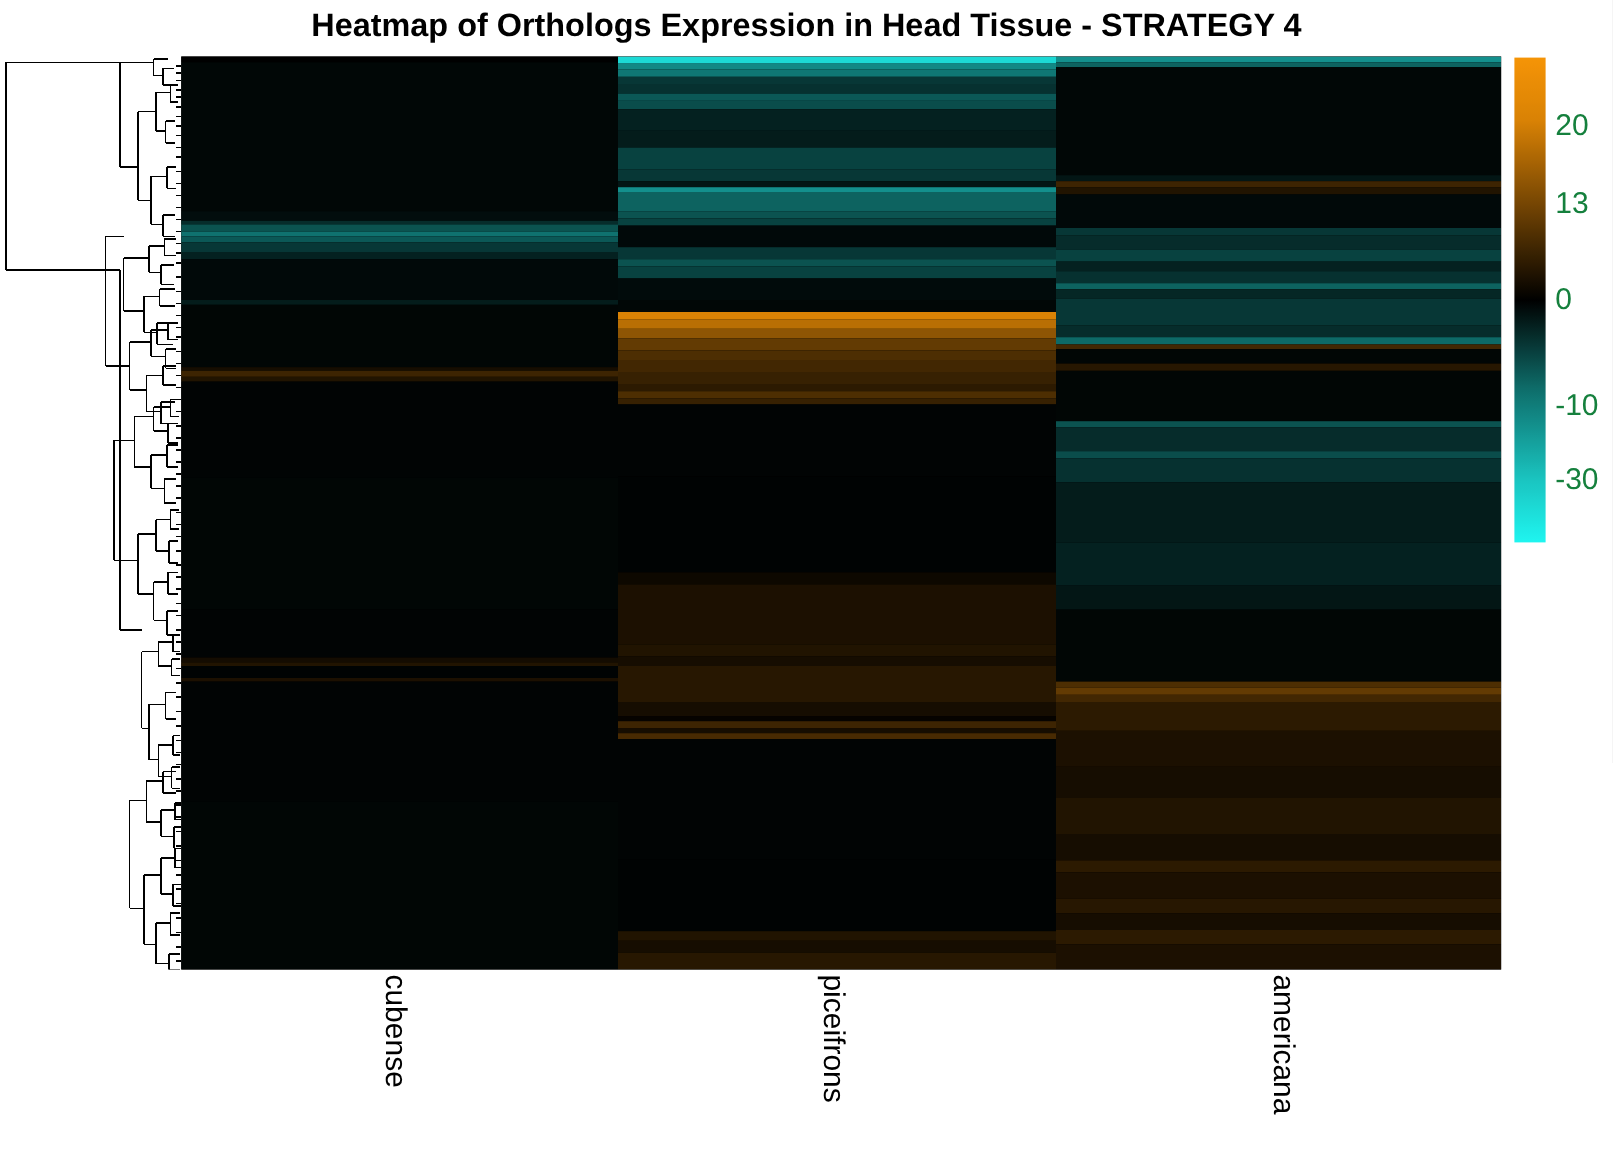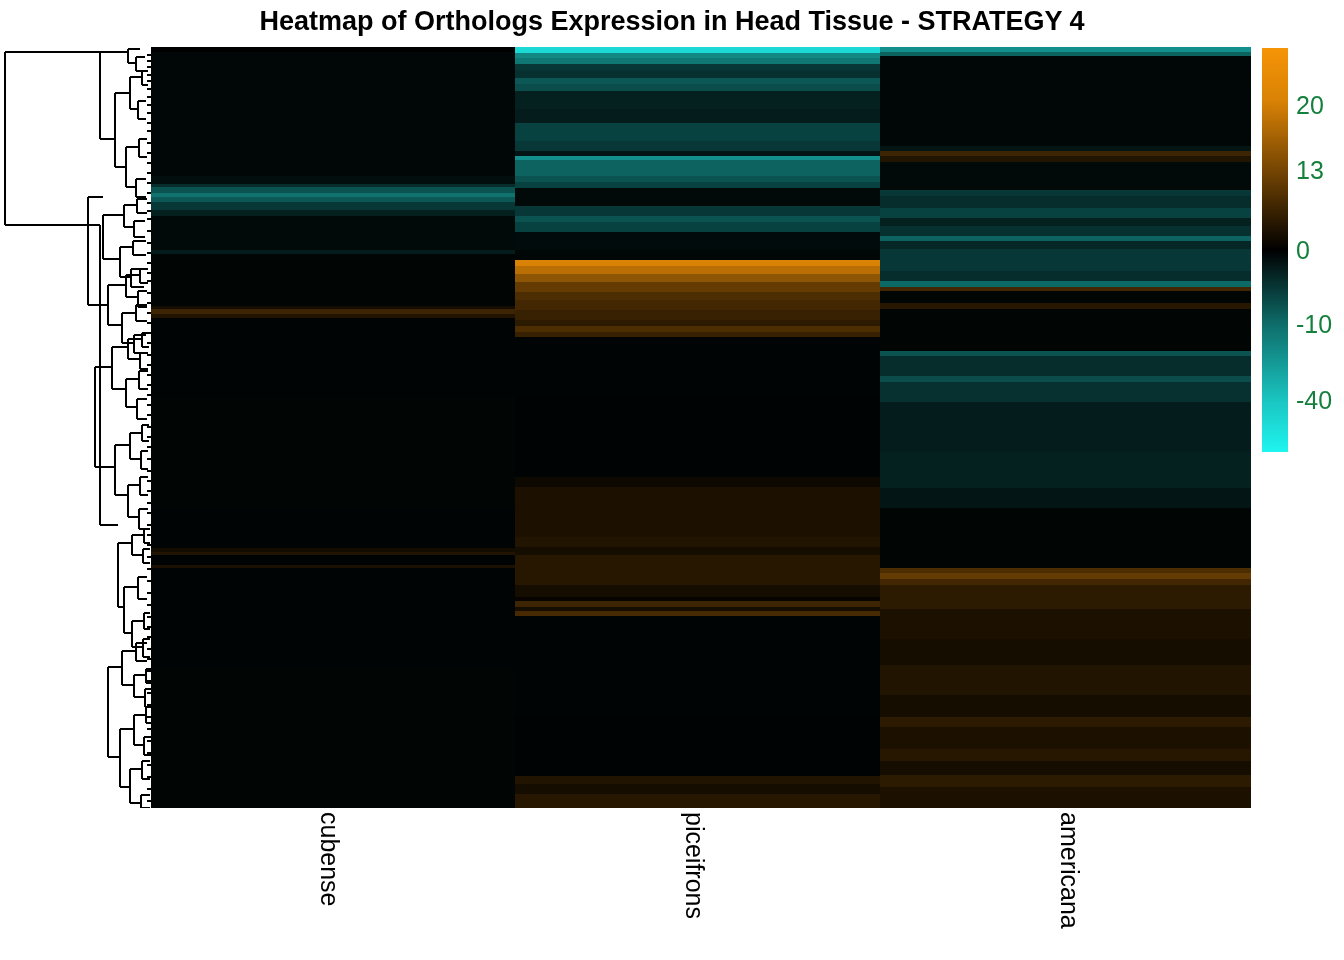--- a/index.html
+++ b/index.html
@@ -535,15 +535,15 @@
 <div class="col-label" id="col-label-1">piceifrons</div>
 <div class="col-label" id="col-label-2">americana</div>
 
 <div id="colorbar-legend">
   <div id="colorbar-gradient" style="background: linear-gradient(rgb(245, 148, 6) 0%, rgb(243, 147, 6) 1%, rgb(241, 145, 6) 2%, rgb(239, 144, 6) 3%, rgb(236, 142, 6) 4%, rgb(234, 141, 6) 5%, rgb(232, 140, 6) 6%, rgb(230, 138, 5) 7%, rgb(228, 137, 5) 8%, rgb(226, 136, 5) 9%, rgb(223, 134, 5) 10%, rgb(221, 133, 5) 11%, rgb(219, 131, 5) 12%, rgb(217, 130, 5) 13%, rgb(211, 126, 5) 14%, rgb(205, 123, 5) 15%, rgb(199, 119, 5) 16%, rgb(194, 116, 5) 17%, rgb(188, 112, 4) 18%, rgb(182, 109, 4) 19%, rgb(176, 105, 4) 20%, rgb(171, 102, 4) 21%, rgb(165, 98, 4) 22%, rgb(159, 95, 4) 23%, rgb(153, 91, 4) 24%, rgb(147, 88, 4) 25%, rgb(142, 84, 4) 26%, rgb(136, 81, 3) 27%, rgb(130, 77, 3) 28%, rgb(124, 74, 3) 29%, rgb(119, 70, 3) 30%, rgb(113, 67, 3) 31%, rgb(107, 63, 3) 32%, rgb(101, 60, 3) 33%, rgb(95, 56, 3) 34%, rgb(89, 53, 2) 35%, rgb(83, 49, 2) 36%, rgb(77, 46, 2) 37%, rgb(71, 42, 2) 38%, rgb(65, 39, 2) 39%, rgb(59, 35, 2) 40%, rgb(53, 32, 1) 41%, rgb(48, 28, 1) 42%, rgb(42, 25, 1) 43%, rgb(36, 21, 1) 44%, rgb(30, 18, 1) 45%, rgb(24, 14, 1) 46%, rgb(18, 11, 0) 47%, rgb(12, 7, 0) 48%, rgb(6, 4, 0) 49%, rgb(0, 0, 0) 50%, rgb(1, 6, 6) 51%, rgb(2, 12, 12) 52%, rgb(2, 18, 17) 53%, rgb(3, 24, 23) 54%, rgb(4, 30, 29) 55%, rgb(5, 36, 35) 56%, rgb(5, 42, 40) 57%, rgb(6, 48, 46) 58%, rgb(7, 53, 52) 59%, rgb(8, 59, 58) 60%, rgb(8, 65, 64) 61%, rgb(9, 71, 69) 62%, rgb(10, 77, 75) 63%, rgb(11, 83, 81) 64%, rgb(11, 89, 87) 65%, rgb(12, 95, 92) 66%, rgb(13, 101, 98) 67%, rgb(14, 107, 104) 68%, rgb(14, 112, 109) 69%, rgb(15, 117, 114) 70%, rgb(16, 122, 118) 71%, rgb(16, 126, 123) 72%, rgb(17, 131, 128) 73%, rgb(18, 135, 132) 74%, rgb(18, 140, 137) 75%, rgb(19, 145, 141) 76%, rgb(19, 149, 146) 77%, rgb(20, 154, 151) 78%, rgb(21, 159, 155) 79%, rgb(21, 163, 160) 80%, rgb(22, 168, 164) 81%, rgb(23, 173, 169) 82%, rgb(23, 177, 173) 83%, rgb(24, 182, 178) 84%, rgb(25, 187, 183) 85%, rgb(25, 191, 187) 86%, rgb(26, 196, 192) 87%, rgb(26, 200, 196) 88%, rgb(27, 203, 199) 89%, rgb(27, 207, 203) 90%, rgb(28, 211, 207) 91%, rgb(28, 215, 210) 92%, rgb(28, 219, 214) 93%, rgb(29, 222, 218) 94%, rgb(29, 226, 221) 95%, rgb(29, 230, 225) 96%, rgb(30, 234, 229) 97%, rgb(30, 237, 233) 98%, rgb(31, 241, 236) 99%, rgb(31, 245, 240) 100%);"></div>
 </div>
 <div id="colorbar-ticks">
     <div class="cb-tick-label" style="top: 105px;">20</div>
     <div class="cb-tick-label" style="top: 170px;">13</div>
     <div class="cb-tick-label" style="top: 250px;">0</div>
-    <div class="cb-tick-label" style="top: 324px;">-10</div>
-    <div class="cb-tick-label" style="top: 400px;">-40</div>
+    <div class="cb-tick-label" style="top: 338px;">-10</div>
+    <div class="cb-tick-label" style="top: 400px;">-30</div>
   </div>
 
 </body></html>

